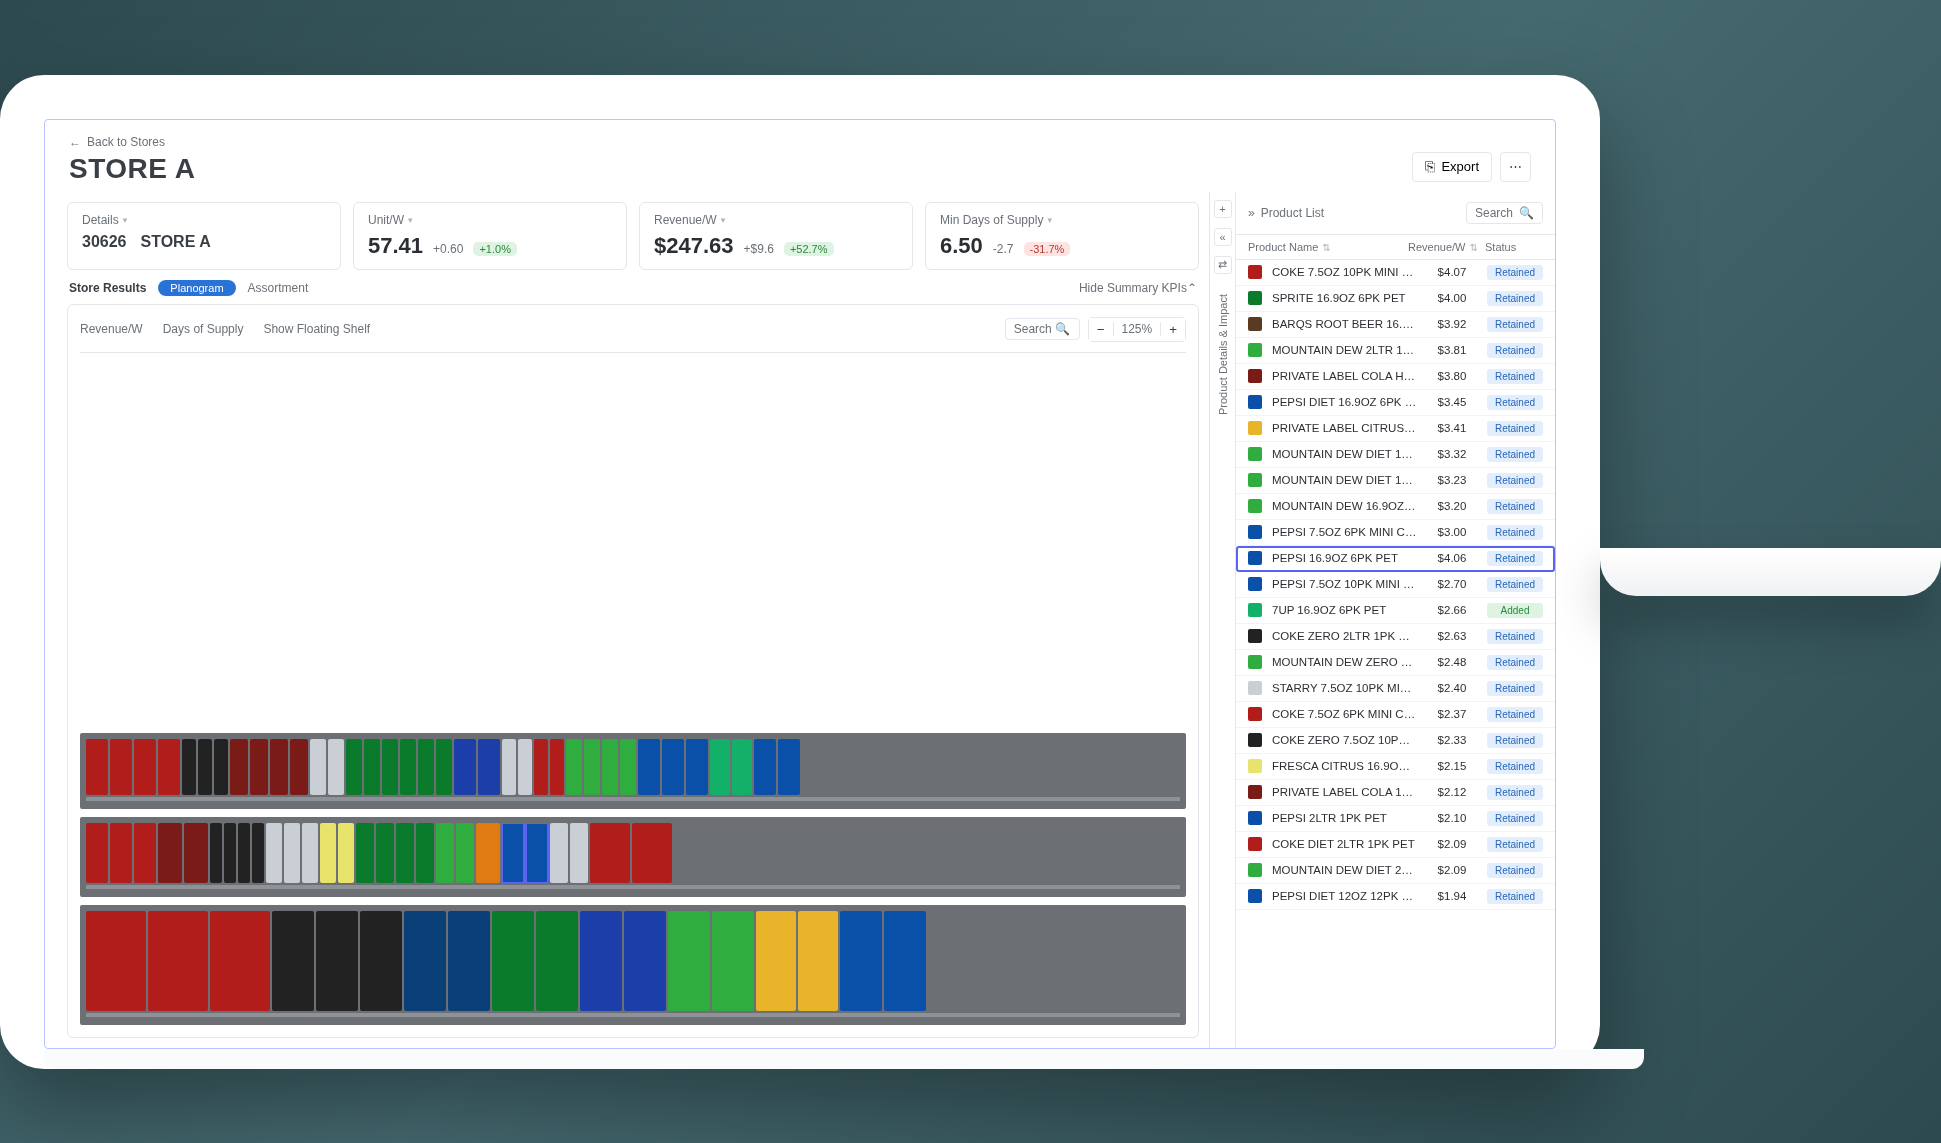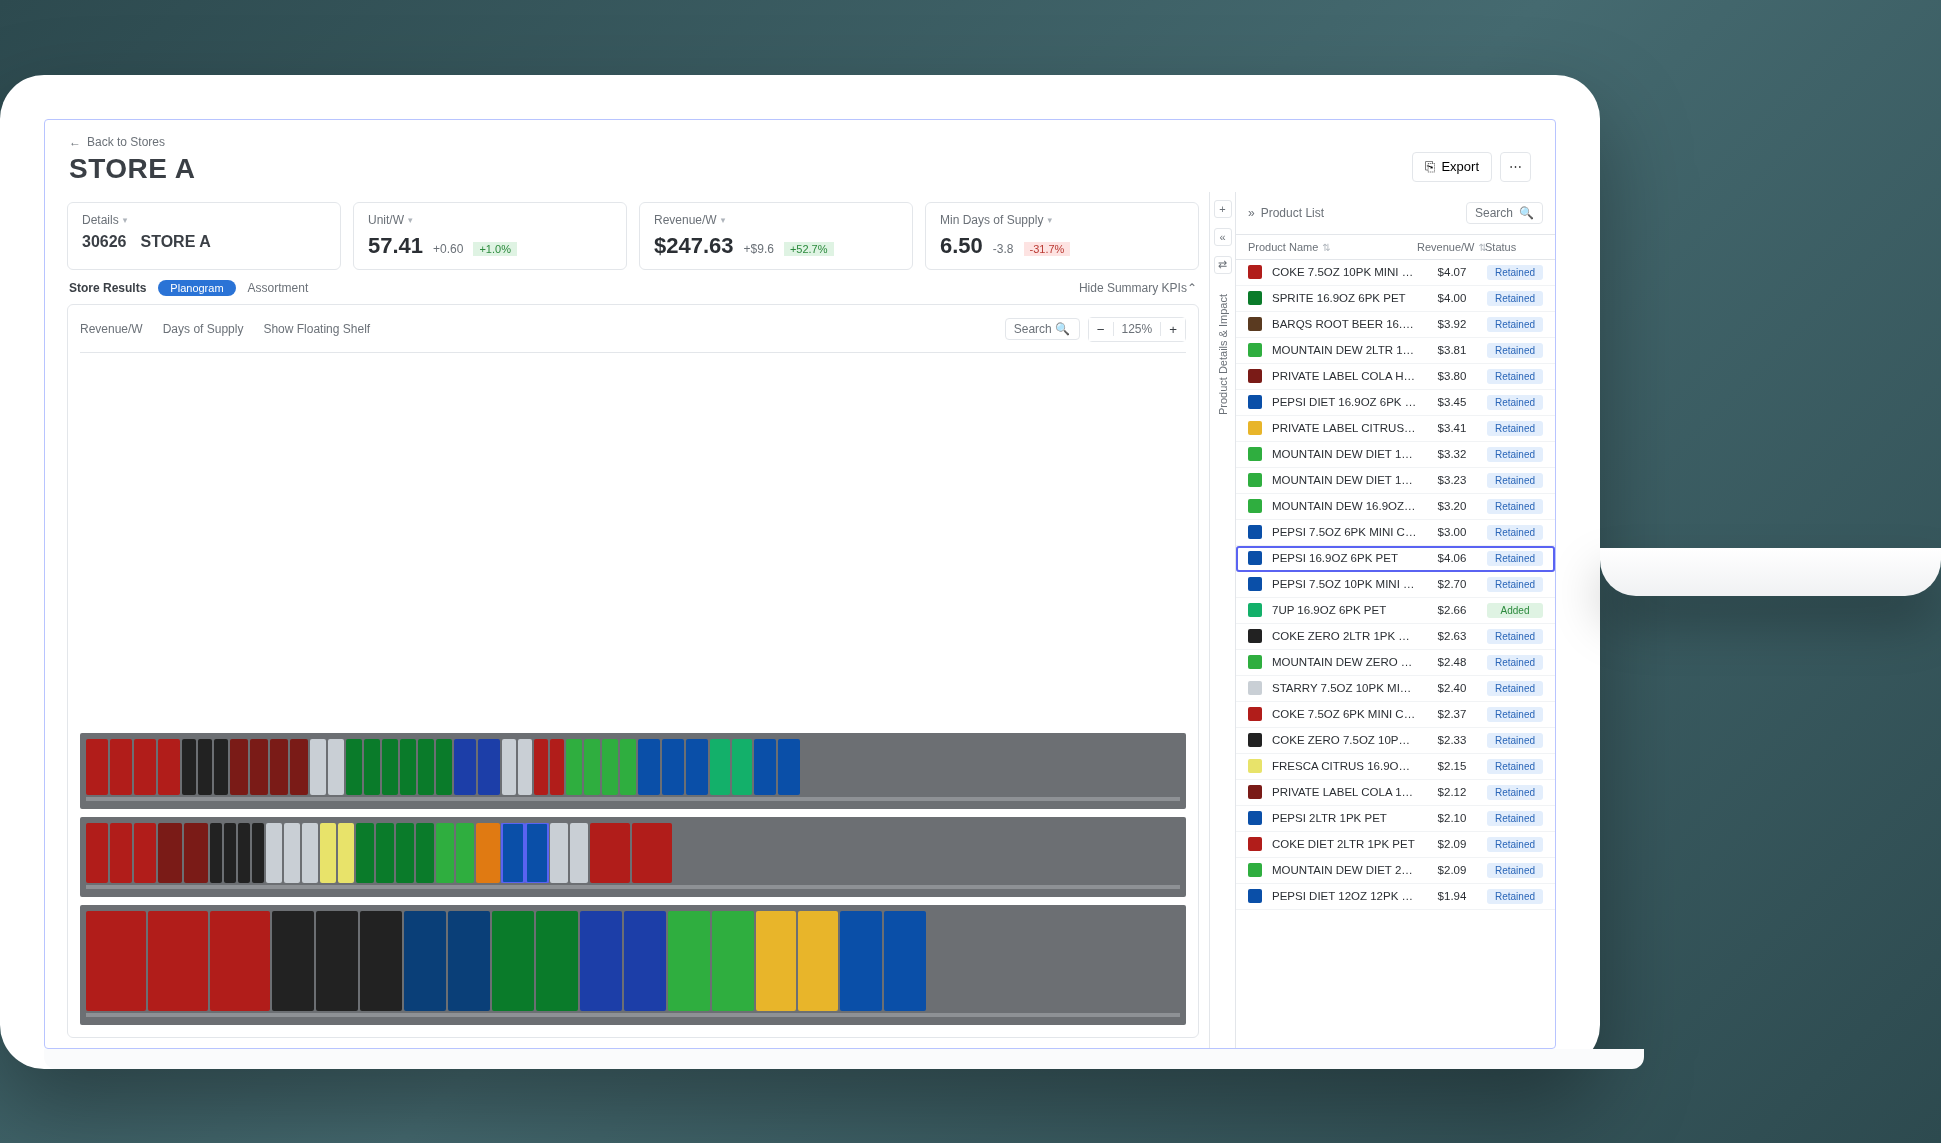--- a/index.html
+++ b/index.html
@@ -43,21 +43,21 @@
 
   
   .kpis{display:flex;gap:12px;}
   .card{flex:1;border:1px solid var(--border);border-radius:6px;padding:10px 14px;background:#fff;}
   .card.min{flex:0 0 auto;width:200px;}
   .card-label{font-size:12px;color:var(--text-muted);display:flex;align-items:center;gap:4px;}
   .card-label::after{content:"▾";font-size:9px;color:#aeb4bb;}
   .card-val-row{display:flex;align-items:baseline;gap:10px;margin-top:6px;}
   .card-val{font-size:22px;font-weight:600;color:#2b2f34;}
   .delta-num{font-size:12px;color:var(--text-muted);}
-  .chip{font-size:11px;padding:1px 6px;border-radius:0;font-weight:500;}
+  .chip{font-size:11px;padding:1px 6px;border-radius:5px;font-weight:500;}
   .chip.green{background:var(--chip-green-bg);color:var(--chip-green-fg);}
   .chip.red{background:var(--chip-red-bg);color:var(--chip-red-fg);}
   .details-sub{font-size:16px;font-weight:600;margin-top:6px;display:flex;gap:14px;}
 
   
   .tabrow{display:flex;align-items:center;justify-content:space-between;margin:10px 2px 0;font-size:12px;}
   .tabrow .left{display:flex;align-items:center;gap:12px;}
   .tabrow .label{font-weight:600;}
   .pill{background:var(--accent);color:#fff;padding:2px 12px;border-radius:10px;font-size:11px;}
   .tab-plain{color:var(--text-muted);cursor:pointer;}
@@ -81,21 +81,21 @@
   .shelf2{--h:60px;}
   .shelf3{--h:100px;}
   .prod{height:100%;border-radius:2px;}
   .shelf-bar{height:4px;background:#8e9195;margin:2px 0;}
   .highlight{outline:2px solid var(--blue-select);outline-offset:-1px;}
 
   
   .panel-head{display:flex;align-items:center;justify-content:space-between;padding:10px 12px;border-bottom:1px solid var(--border);}
   .panel-title{font-size:12px;color:var(--text-muted);display:flex;align-items:center;gap:6px;}
   .panel-search{border:1px solid var(--border);border-radius:4px;padding:3px 8px;display:flex;align-items:center;gap:6px;font-size:12px;color:var(--text-muted);}
-  .tbl-head{display:grid;grid-template-columns:1fr 62px 58px;padding:6px 12px;font-size:11px;color:var(--text-muted);border-bottom:1px solid var(--border);gap:6px;align-items:center;}
+  .tbl-head{display:grid;grid-template-columns:1fr 62px 58px;padding:6px 12px;font-size:11px;color:var(--text-muted);border-bottom:1px solid var(--border);gap:15px;align-items:center;}
   .tbl-head span:first-child{cursor:pointer;}
   .sort{font-size:10px;color:#aeb4bb;margin-left:4px;}
   .list{flex:1;overflow:auto;}
   .row{display:grid;grid-template-columns:16px 1fr 54px 56px;gap:8px;align-items:center;padding:5px 12px;font-size:11.5px;border-bottom:1px solid #f1f3f5;}
   .row.sel{outline:2px solid var(--blue-select);outline-offset:-2px;border-radius:3px;}
   .swatch{width:14px;height:14px;border-radius:2px;}
   .pname{white-space:nowrap;overflow:hidden;text-overflow:ellipsis;color:#2b2f34;}
   .rev{text-align:center;color:#2b2f34;}
   .badge{font-size:10px;padding:2px 6px;border-radius:3px;text-align:center;}
   .badge.retained{background:var(--badge-retained-bg);color:var(--badge-retained-fg);}
@@ -152,21 +152,21 @@
             <div class="card-val-row">
               <span class="card-val">$247.63</span>
               <span class="delta-num">+$9.6</span>
               <span class="chip green">+52.7%</span>
             </div>
           </div>
           <div class="card">
             <div class="card-label">Min Days of Supply</div>
             <div class="card-val-row">
               <span class="card-val">6.50</span>
-              <span class="delta-num">-3.8</span>
+              <span class="delta-num">-2.7</span>
               <span class="chip red">-31.7%</span>
             </div>
           </div>
         </div>
 
         <div class="tabrow">
           <div class="left">
             <span class="label">Store Results</span>
             <span class="pill">Planogram</span>
             <span class="tab-plain">Assortment</span>

